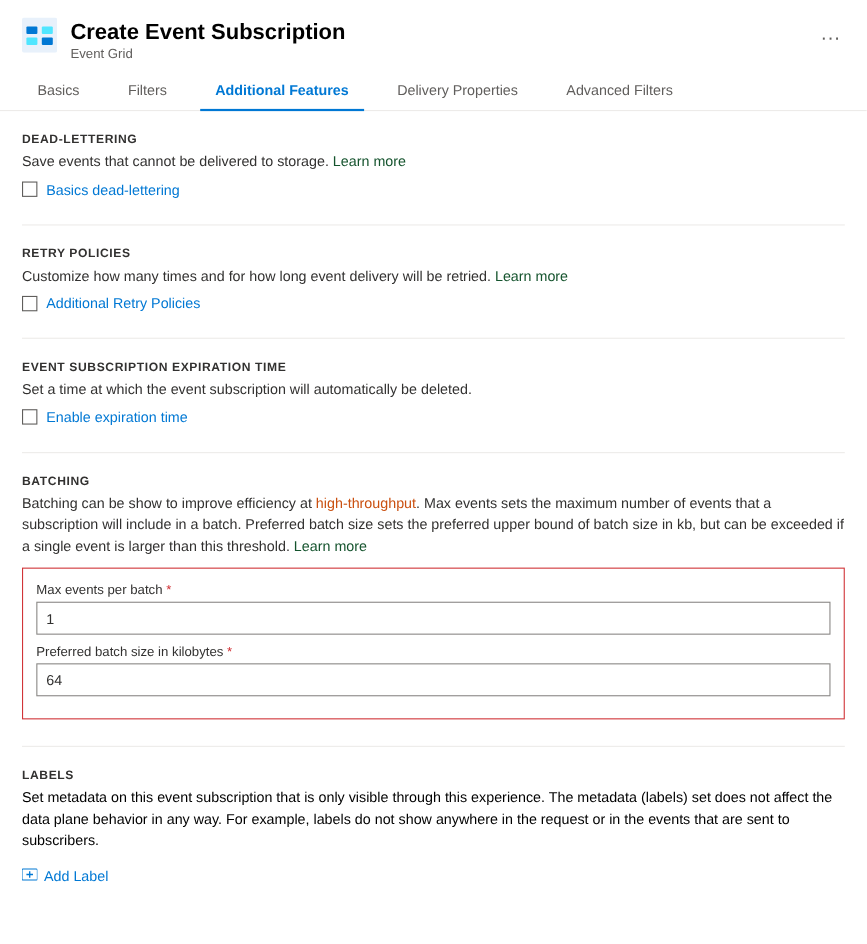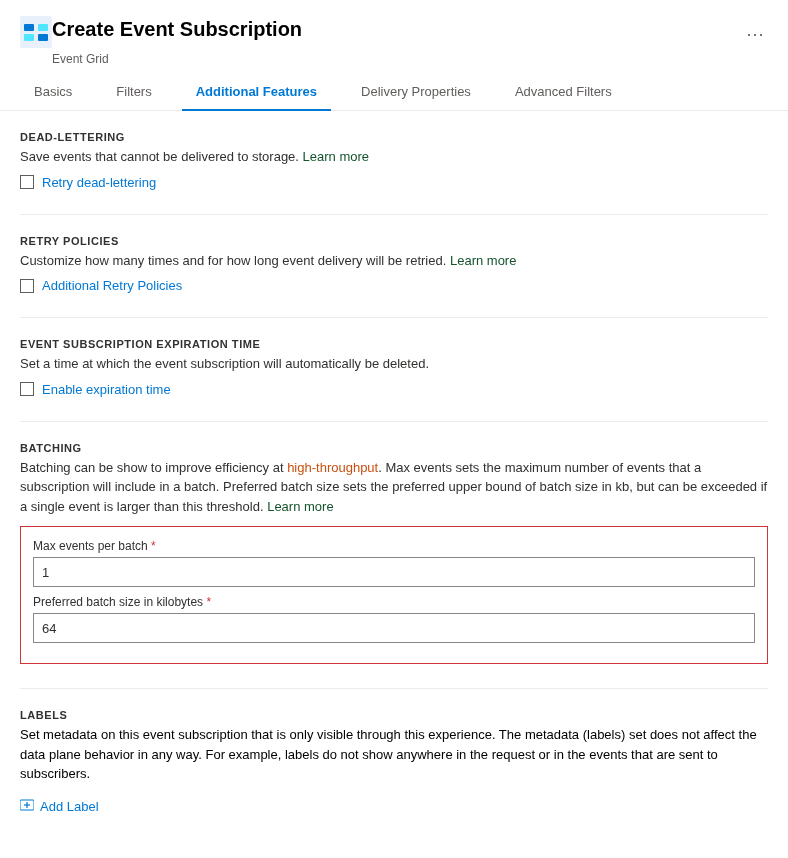--- a/index.html
+++ b/index.html
@@ -9,38 +9,38 @@
       color: #323130;
       background: #fff;
       width: 788px;
       min-height: 858px;
     }
 
     .header {
       display: flex;
       align-items: flex-start;
       padding: 16px 20px 0 20px;
-      gap: 0;
+      gap: 12px;
     }
 
     .header-text {
       flex: 1;
     }
 
     .header-title {
       font-size: 20px;
       font-weight: 600;
       color: #000;
       line-height: 1.3;
     }
 
     .header-subtitle {
       font-size: 12px;
       color: #605e5c;
-      margin-top: 10px;
+      margin-top: 0;
     }
 
     .header-more {
       color: #605e5c;
       font-size: 18px;
       cursor: pointer;
       padding: 4px;
       margin-top: 4px;
     }
 
@@ -228,21 +228,21 @@
 <div class="content">
 
   <div class="section">
     <div class="section-title">DEAD-LETTERING</div>
     <div class="section-desc">
       <span>Save events that cannot be delivered to storage.</span>
       <span> </span><a class="learn-more">Learn more</a>
     </div>
     <div class="checkbox-row">
       <div class="checkbox"></div>
-      <span class="checkbox-label">Retry dead-lettering</span>
+      <span class="checkbox-label">Basics dead-lettering</span>
     </div>
   </div>
 
   <hr class="section-divider">
 
   <div class="section">
     <div class="section-title">RETRY POLICIES</div>
     <div class="section-desc">
       <span>Customize how many times and for how long event delivery will be retried.</span>
       <span> </span><a class="learn-more">Learn more</a>

